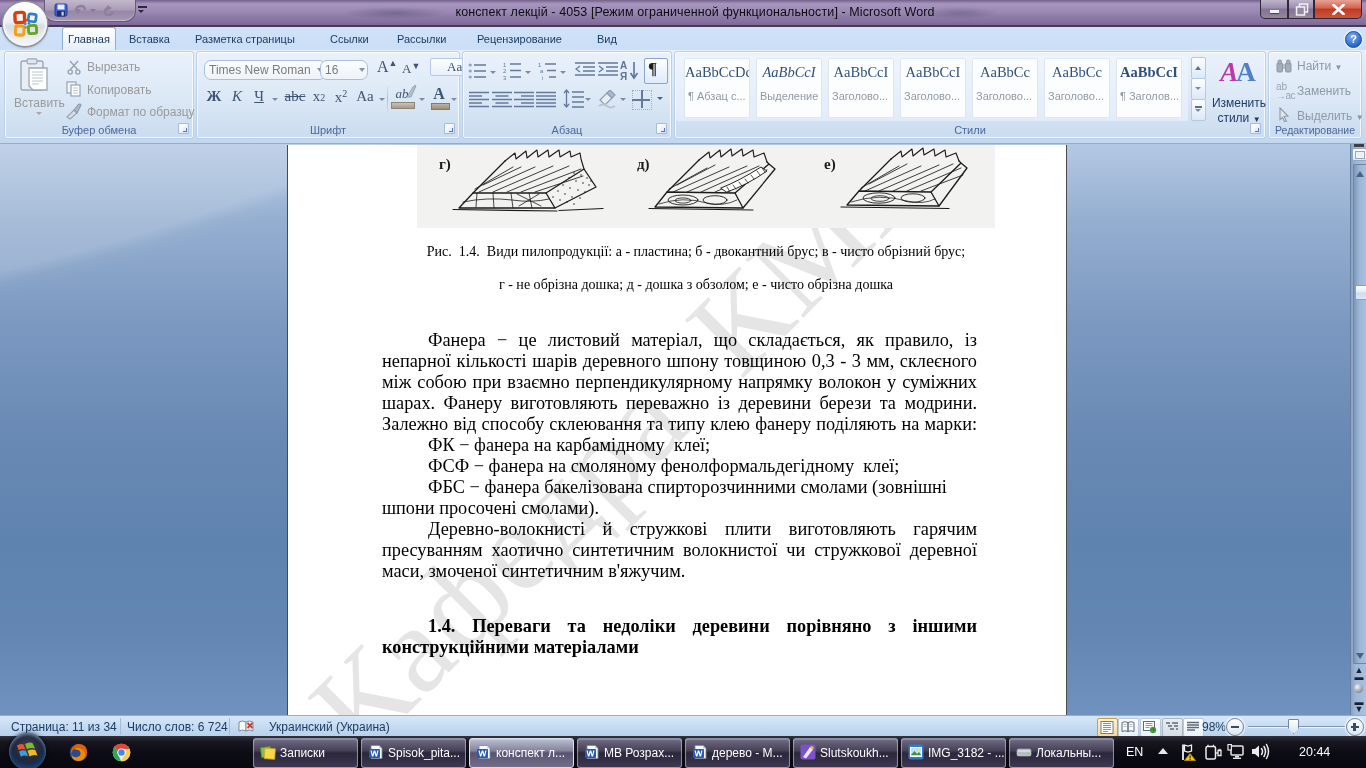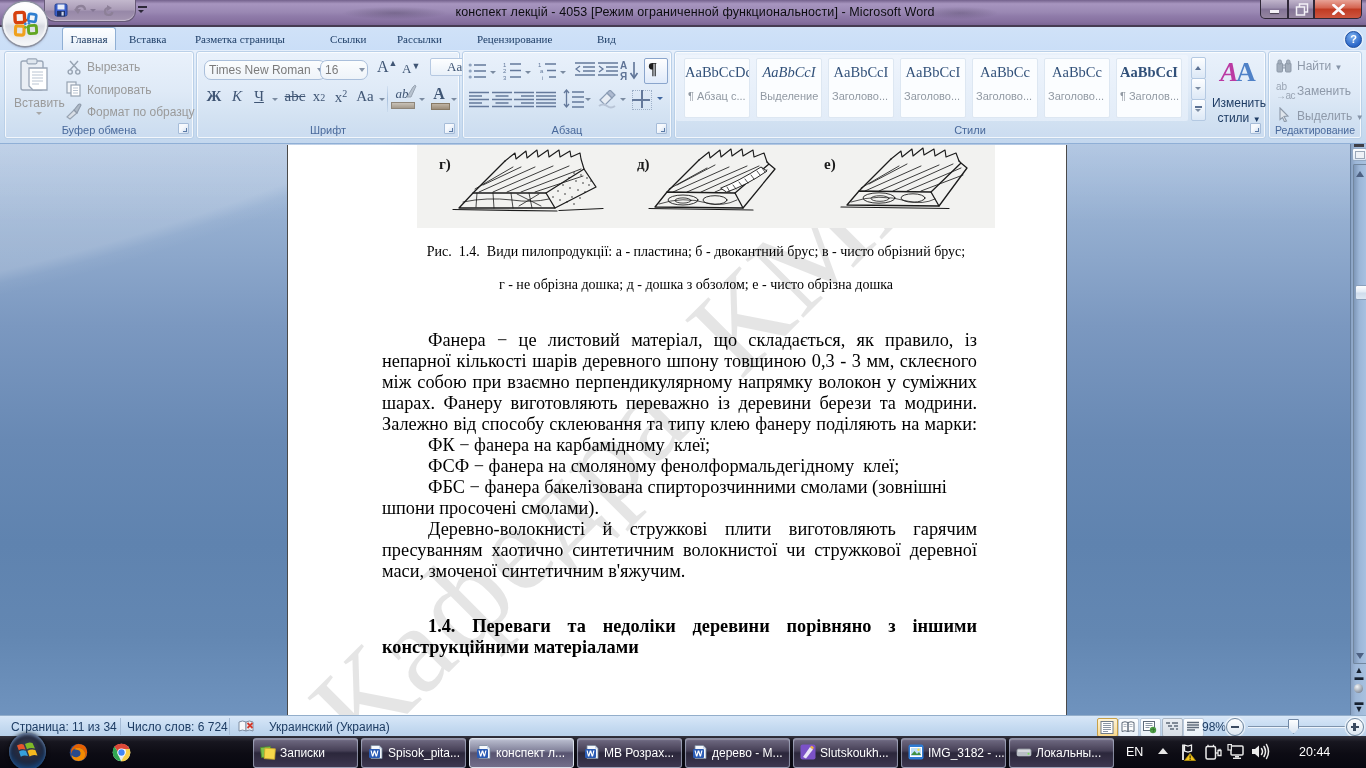--- a/index.html
+++ b/index.html
@@ -16,21 +16,21 @@
 #winbtns{position:absolute;left:1260px;top:0;width:102px;height:19px;}
 .wbtn{position:absolute;top:0;height:19px;border:1px solid #2f2838;border-top:none;box-sizing:border-box;}
 #wb-min{left:0;width:28px;border-radius:0 0 0 5px;background:linear-gradient(180deg,#c0b4cb 0%,#9a8cac 45%,#837396 50%,#95859f 100%);}
 #wb-max{left:28px;width:26px;background:linear-gradient(180deg,#c0b4cb 0%,#9a8cac 45%,#837396 50%,#95859f 100%);}
 #wb-close{left:54px;width:48px;border-radius:0 0 5px 0;background:linear-gradient(180deg,#e8a296 0%,#d4624e 45%,#c03a22 50%,#cd5540 100%);}
 #orb{position:absolute;left:3px;top:2px;width:44px;height:44px;border-radius:50%;background:radial-gradient(circle at 50% 30%,#ffffff 0%,#f0f2f5 35%,#c9ccd4 70%,#9fa3ad 100%);box-shadow:0 0 0 1.5px #8d92a0,0 1px 3px rgba(40,30,60,.6),inset 0 -7px 9px rgba(255,255,255,.9),inset 0 5px 6px rgba(255,255,255,.95);}
 #orb-inner{position:absolute;left:2px;top:2px;width:40px;height:40px;border-radius:50%;background:linear-gradient(180deg,rgba(255,255,255,.95) 0%,rgba(238,240,244,.6) 45%,rgba(205,209,218,.55) 55%,rgba(245,246,249,.9) 100%);}
 #helpbtn{position:absolute;left:1345px;top:31px;width:15px;height:15px;border-radius:50%;background:radial-gradient(circle at 40% 30%,#7db1ef,#2a66c8 70%);border:1px solid #1d4e9e;color:#fff;font-size:11px;font-weight:bold;text-align:center;line-height:15px;box-shadow:0 0 0 1.5px #e4eefb;}
 
 #tabrow{left:0;top:27px;width:1366px;height:23px;background:linear-gradient(180deg,#d0e2f8 0%,#cadef7 100%);}
-.tab{position:absolute;top:2px;height:21px;line-height:21px;font-size:11px;color:#1d3d66;padding:0;font-family:Liberation Serif, serif;}
+.tab{position:absolute;top:2px;height:21px;line-height:21px;font-size:11px;color:#1d3d66;padding:0;}
 #tab-active{top:0;height:23px;line-height:23px;width:52px;text-align:center;font-size:11px;background:linear-gradient(180deg,#fdfeff 0%,#f2f7fc 50%,#e4edf8 100%);border:1px solid #8fafd4;border-bottom:none;border-radius:3px 3px 0 0;color:#15355e;}
 
 #ribbon{left:0;top:50px;width:1366px;height:93px;background:linear-gradient(180deg,#e6effb 0%,#dce9f8 30%,#cddff2 70%,#c3d7ee 100%);border-bottom:1px solid #8fafd6;}
 .rgroup{position:absolute;top:1px;height:86px;border:1px solid #bad0e8;border-radius:3px;background:linear-gradient(180deg,#e9f1fb 0%,#dfeaf7 45%,#d3e2f2 75%,#cbdcf0 100%);box-shadow:inset 0 0 0 1px rgba(255,255,255,.75);}
 .rlabel{position:absolute;bottom:2px;left:0;width:100%;text-align:center;font-size:11px;color:#49699b;}
 .launcher{position:absolute;right:4px;bottom:4px;width:9px;height:9px;border:1px solid #a6bcd8;border-radius:1px;background:linear-gradient(135deg,#f6f9fd 40%,#ccdbee);}.launcher::after{content:'';position:absolute;right:1px;bottom:1px;width:3.5px;height:3.5px;border-right:1.5px solid #5a7aa6;border-bottom:1.5px solid #5a7aa6;}
 
 .rtxt{position:absolute;font-size:12px;color:#9a9a9a;white-space:nowrap;}
 .rtxt2{position:absolute;font-size:12px;color:#8e99a9;white-space:nowrap;}
 .combo{position:absolute;height:18px;background:linear-gradient(180deg,#fbfdfe,#eef3f9);border:1px solid #aabfdb;border-radius:7px;color:#7b7b7b;font-size:12px;line-height:18px;padding-left:4px;}

